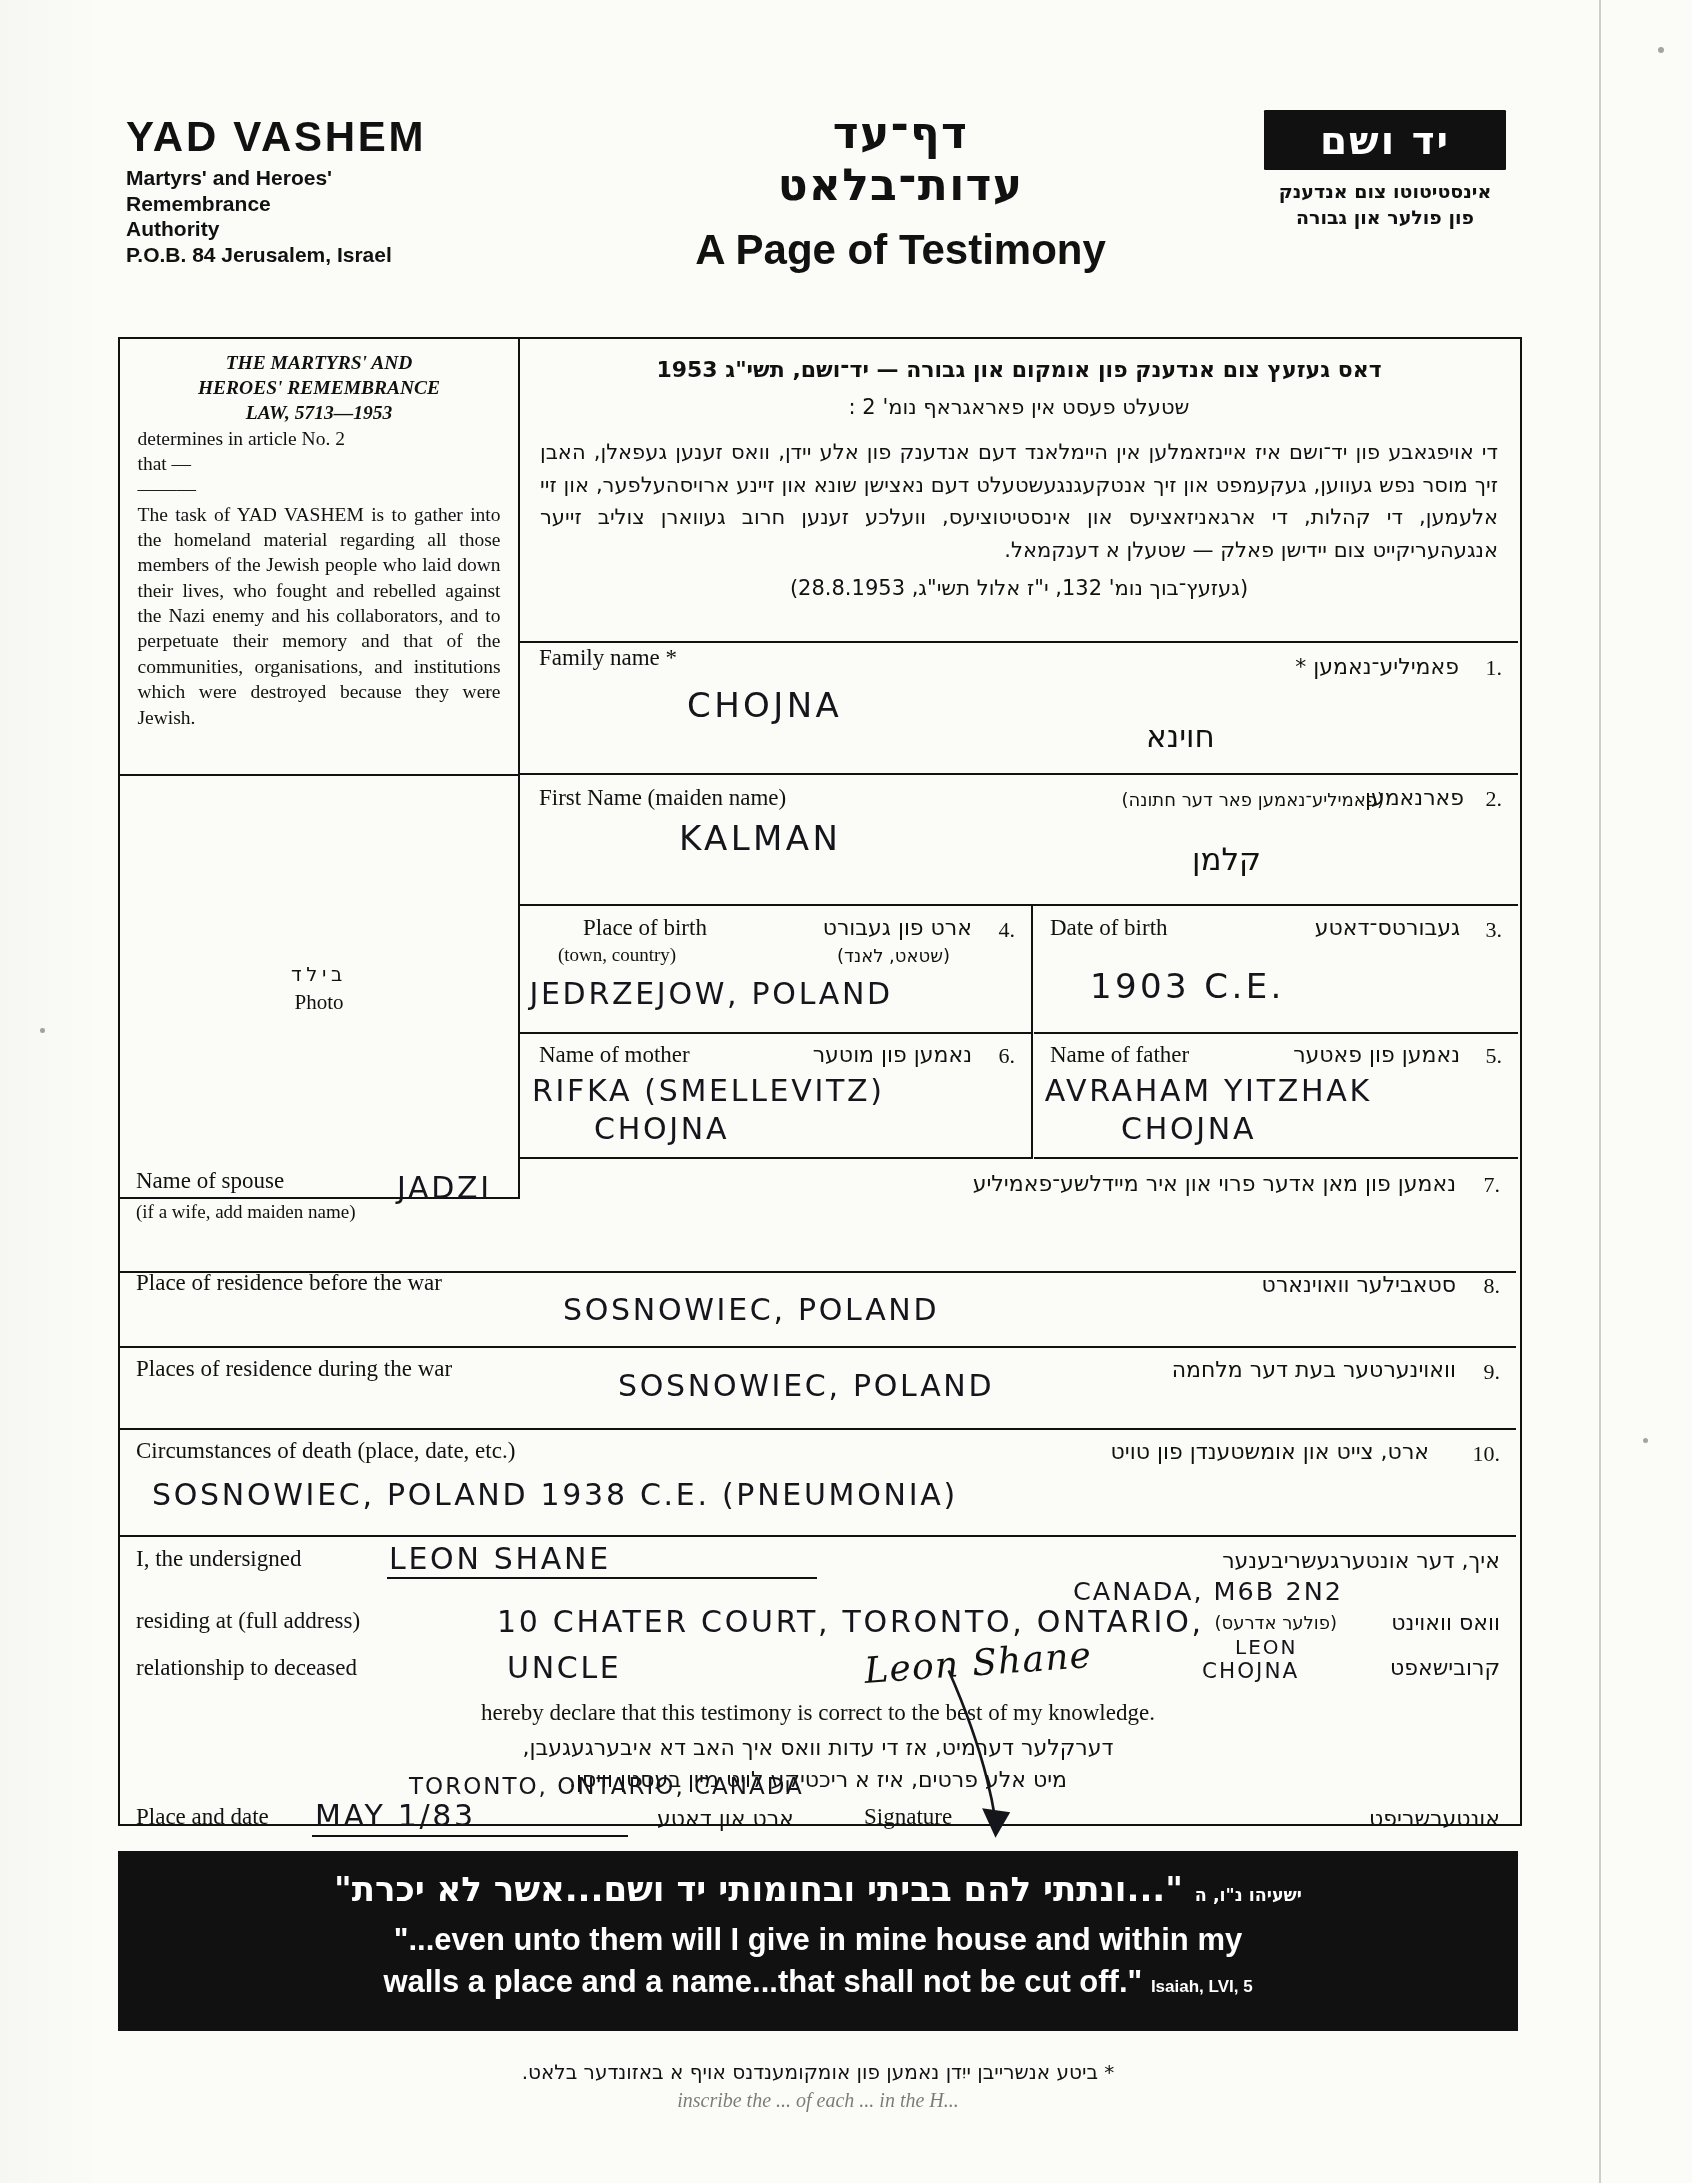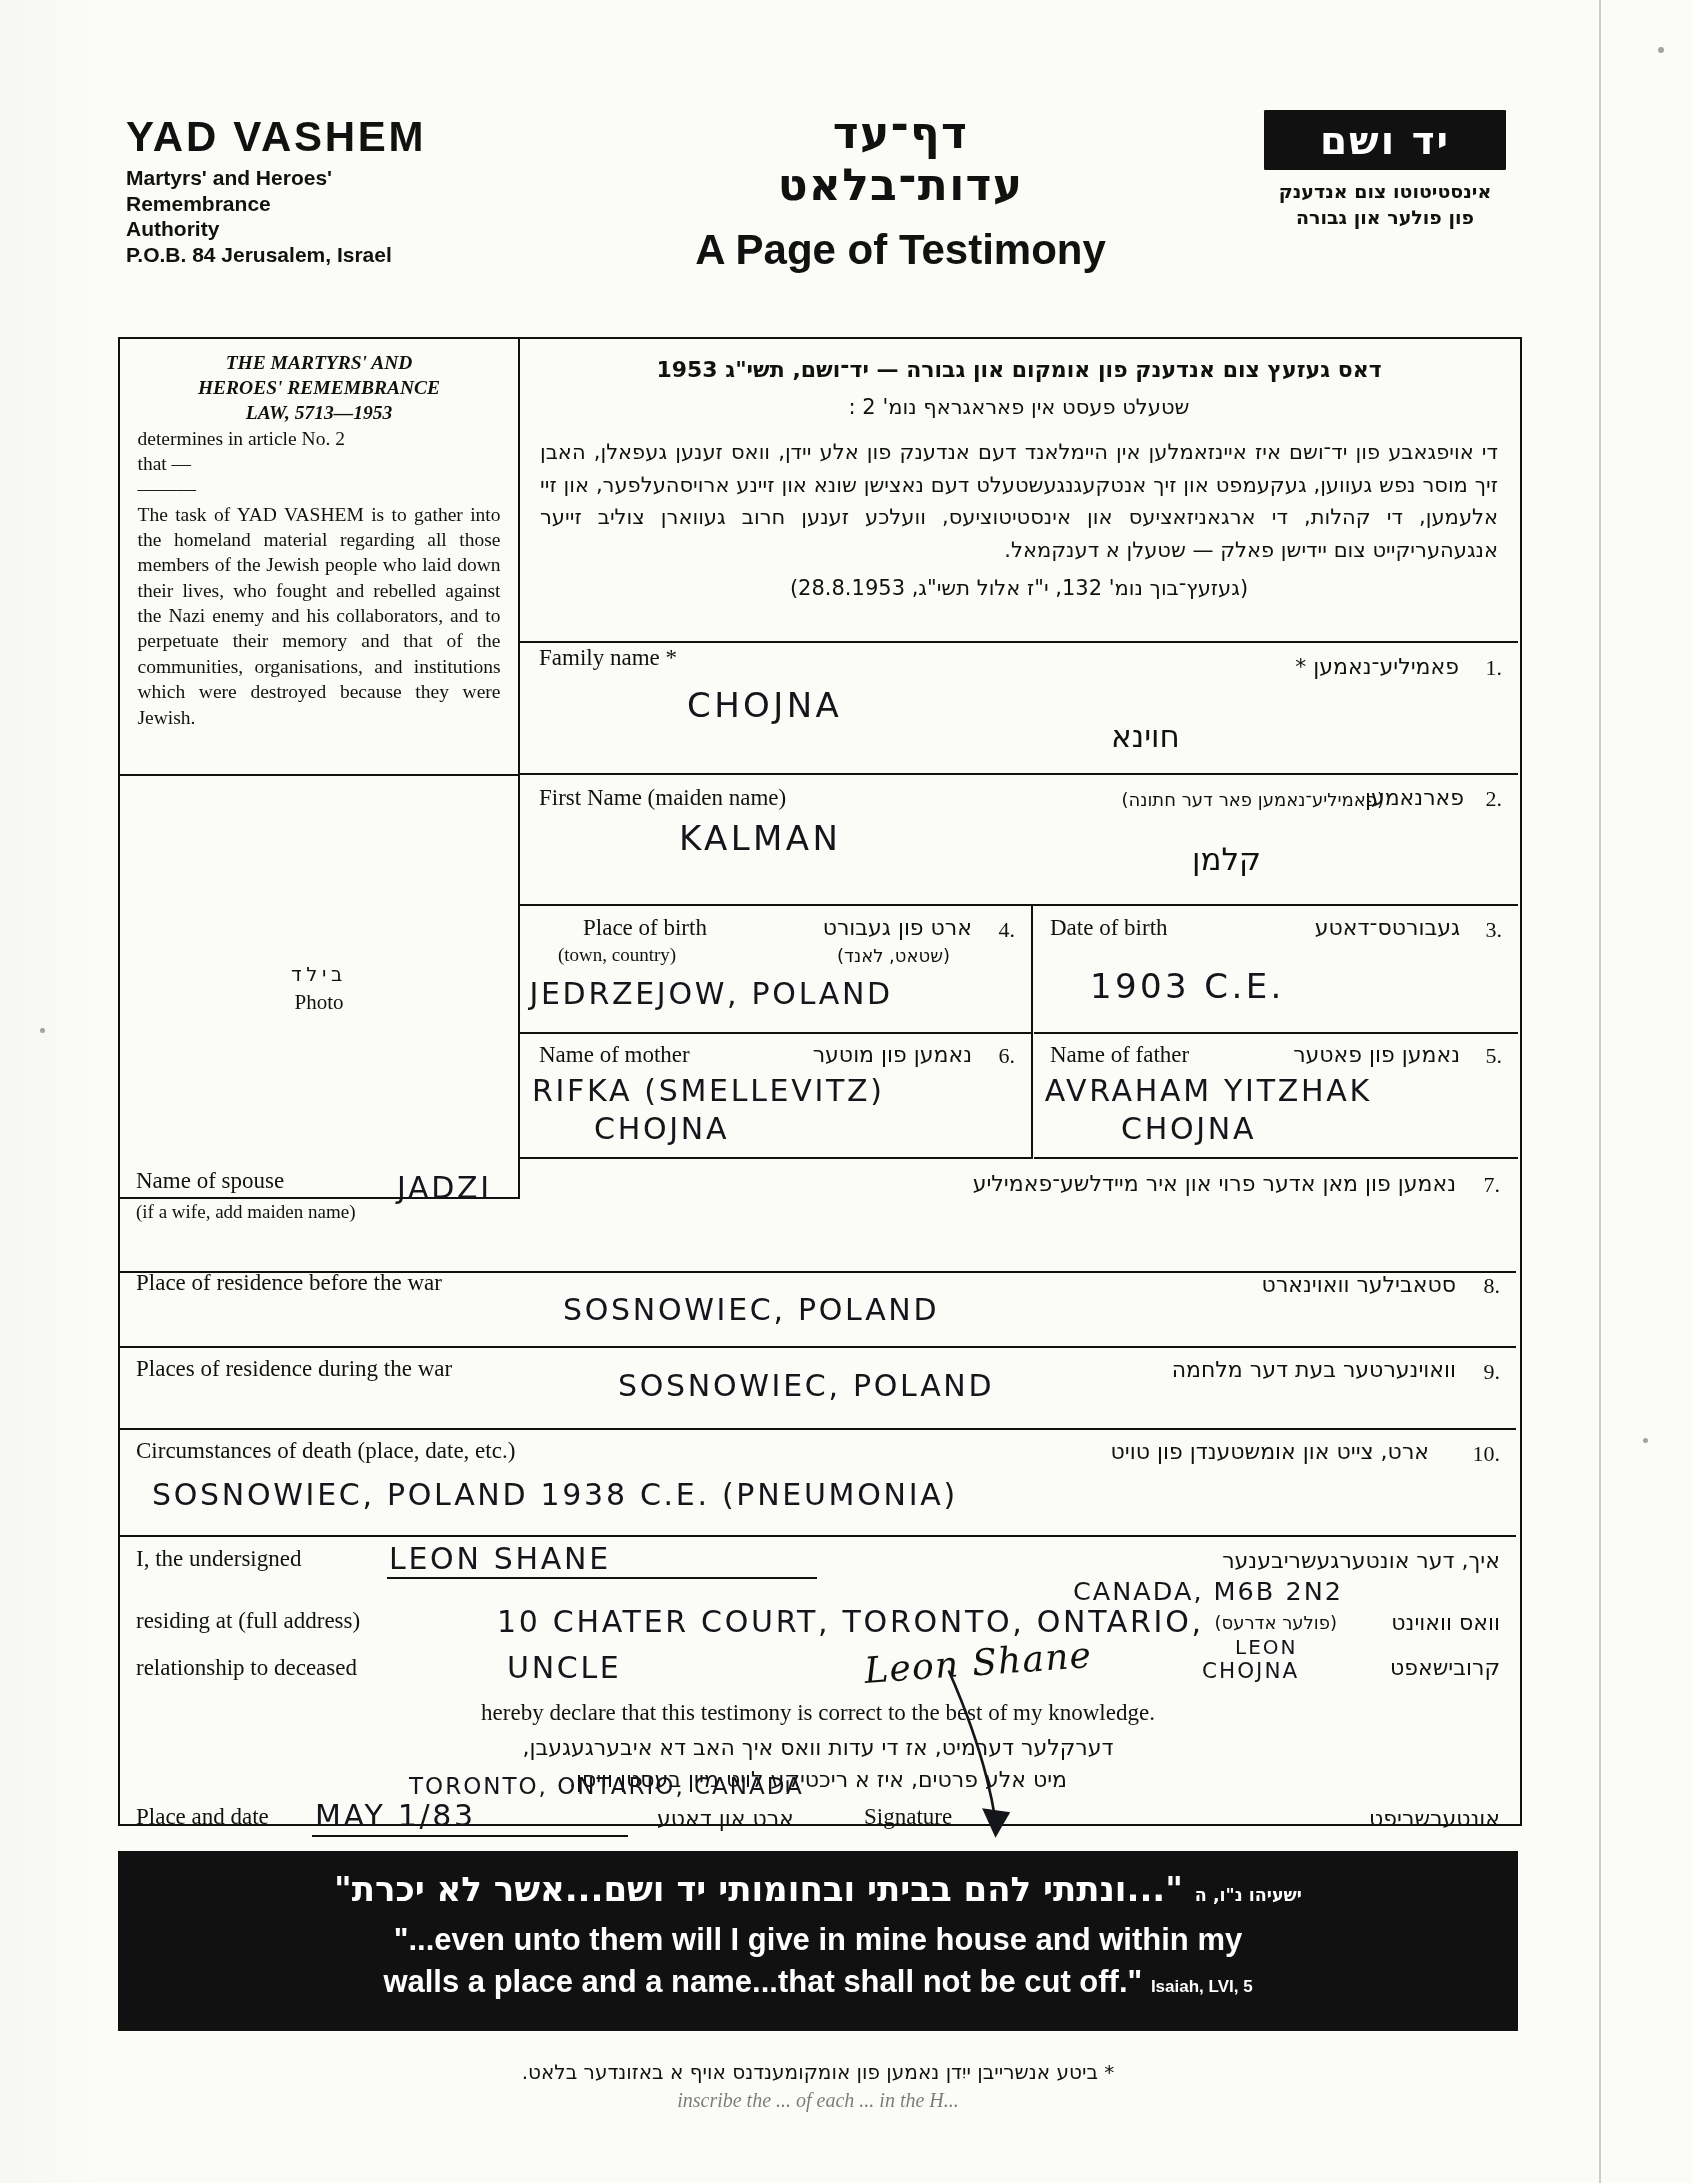--- a/index.html
+++ b/index.html
@@ -190,21 +190,21 @@
       <div class="intro-l2">שטעלט פעסט אין פאראגראף נומ' 2 :</div>
       <div class="intro-p">די אויפגאבע פון יד־ושם איז איינזאמלען אין היימלאנד דעם אנדענק פון אלע יידן, וואס זענען געפאלן, האבן זיך מוסר נפש געווען, געקעמפט און זיך אנטקעגנגעשטעלט דעם נאצישן שונא און זיינע ארויסהעלפער, און זיי אלעמען, די קהלות, די ארגאניזאציעס און אינסטיטוציעס, וועלכע זענען חרוב געווארן צוליב זייער אנגעהעריקייט צום יידישן פאלק — שטעלן א דענקמאל.</div>
       <div class="intro-l3">(געזעץ־בוך נומ' 132, י"ז אלול תשי"ג, 28.8.1953)</div>
     </div>
 
     <div class="cell b-b" style="left:400px; top:304px; width:998px; height:132px;">
       <div class="lbl" style="position:absolute; left:19px; top:2px;">Family name *</div>
       <div class="heb" style="position:absolute; right:59px; top:10.7px;">פאמיליע־נאמען *</div>
       <div class="num" style="position:absolute; right:16px; top:12px;">1.</div>
       <div class="hw hw-lg" style="position:absolute; left:167px; top:42px;">CHOJNA</div>
-      <div class="hw-heb" style="position:absolute; left:591px; top:75px;">חוינא</div>
+      <div class="hw-heb" style="position:absolute; left:626px; top:75px;">חוינא</div>
     </div>
 
     <div class="cell b-b" style="left:400px; top:435px; width:998px; height:132px;">
       <div class="lbl" style="position:absolute; left:19px; top:10.7px;">First Name (maiden name)</div>
       <div class="heb-sm" style="position:absolute; right:134px; top:15px;">(פאמיליע־נאמען פאר דער חתונה)</div>
       <div class="heb" style="position:absolute; right:54px; top:10.7px;">פארנאמען</div>
       <div class="num" style="position:absolute; right:16px; top:12px;">2.</div>
       <div class="hw hw-lg" style="position:absolute; left:159px; top:44px;">KALMAN</div>
       <div class="hw-heb" style="position:absolute; left:672px; top:67px;">קלמן</div>
     </div>

